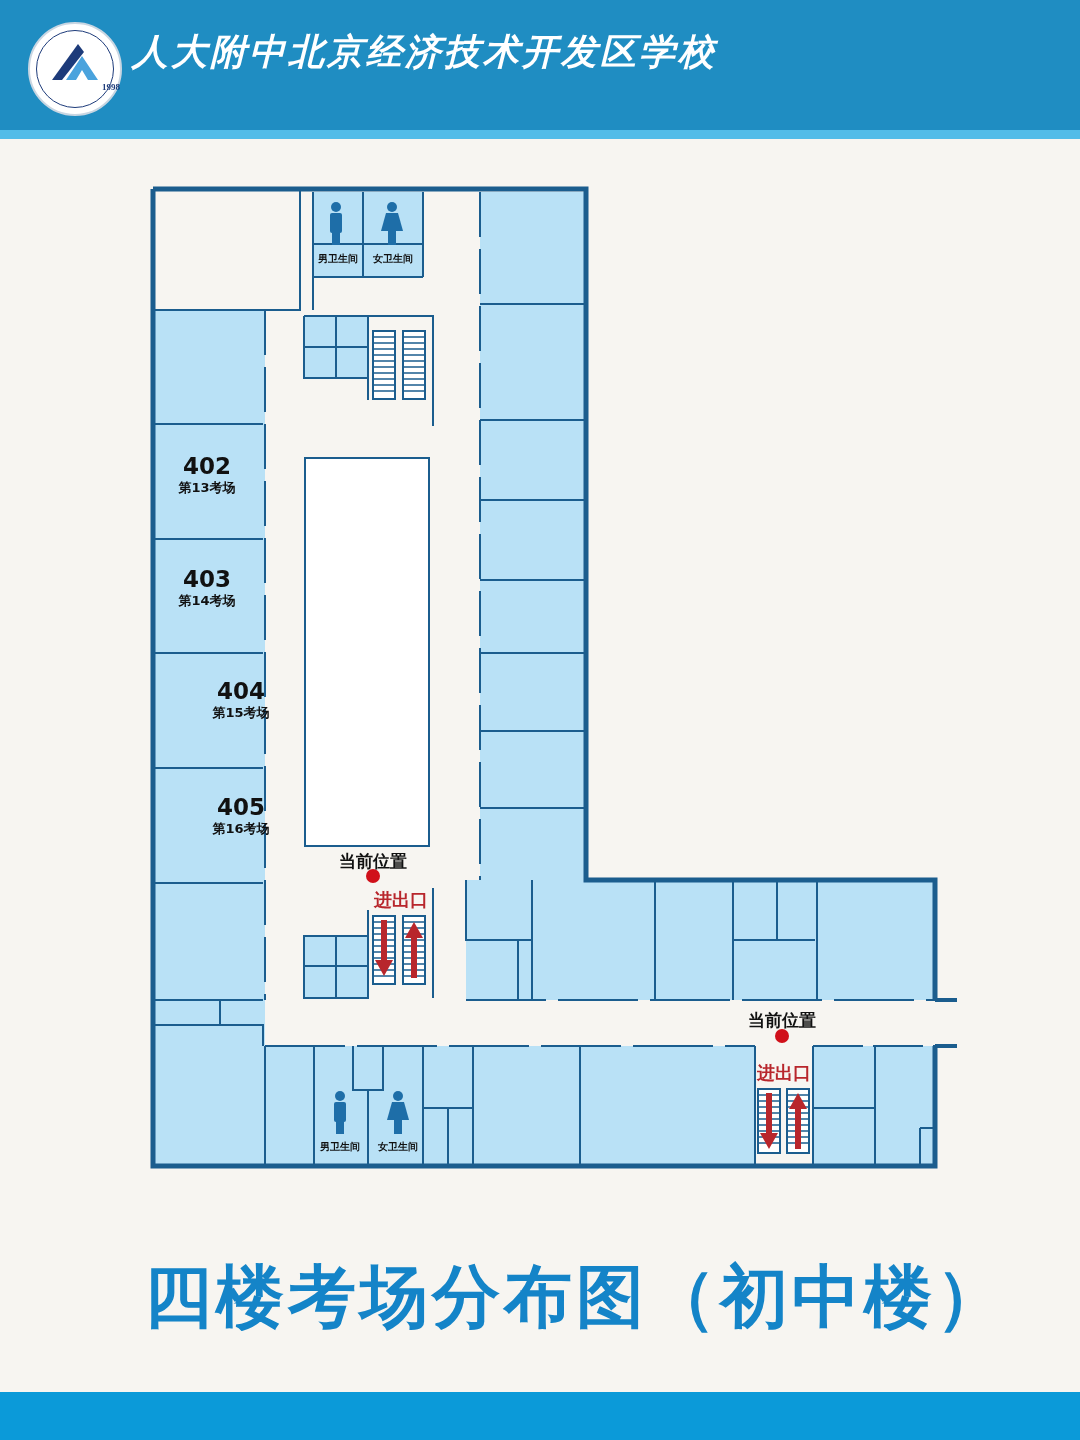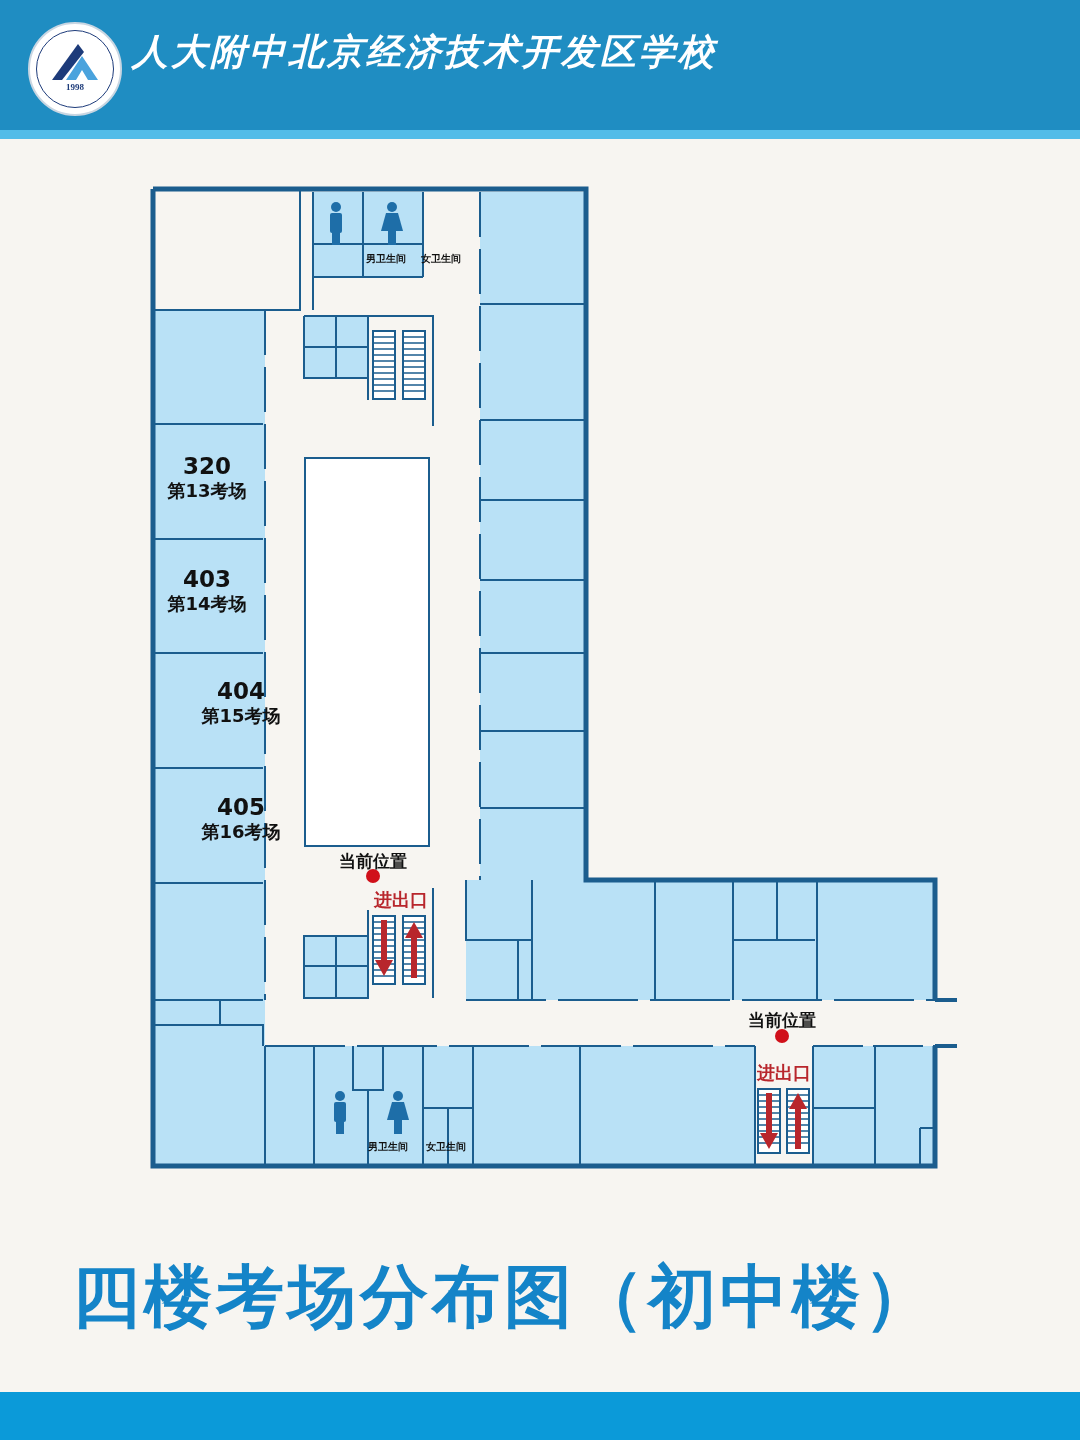--- a/index.html
+++ b/index.html
@@ -1,30 +1,30 @@
 <!DOCTYPE html>
 <html><head>
 <meta charset="utf-8">
 <style>
   html,body{margin:0;padding:0;}
   body{width:1080px;height:1440px;position:relative;background:#f7f5f1;overflow:hidden;font-family:"DejaVu Sans","Liberation Sans",sans-serif;}
   .header{position:absolute;left:0;top:0;width:1080px;height:130px;background:#1f8dc2;}
   .header-stripe{position:absolute;left:0;top:130px;width:1080px;height:9px;background:#52bce8;}
   .logo{position:absolute;left:28px;top:22px;width:94px;height:94px;border-radius:50%;background:#fff;border:2px solid #c9d6e2;box-sizing:border-box;}
   .logo-ring{position:absolute;left:6px;top:6px;width:78px;height:78px;border-radius:50%;border:1px solid #1d3b7a;box-sizing:border-box;}
-  .logo-year{position:absolute;left:0;width:90px;top:58px;text-align:center;font:bold 9px "Liberation Serif",serif;color:#1d3b7a;}
+  .logo-year{position:absolute;left:0;width:90px;top:58px;text-align:right;font:bold 9px "Liberation Serif",serif;color:#1d3b7a;}
   .school-name{position:absolute;left:132px;top:28px;font:bold 36px "DejaVu Serif",serif;color:#fff;letter-spacing:3px;font-style:italic;}
   .plan{position:absolute;left:0;top:0;width:1080px;height:1440px;}
   .label{position:absolute;text-align:center;color:#111;font-weight:bold;}
   .room-num{font-size:23px;}
-  .room-sub{font-size:18px;}
-  .wc-label{font-size:10px;padding-left:48px;}
+  .room-sub{font-size:13px;}
+  .wc-label{font-size:10px;}
   .pos-label{font-size:17px;}
   .exit-label{font-size:18px;color:#b8262c;}
-  .title{position:absolute;left:0;width:1008px;top:1252px;text-align:center;font:bold 68px "DejaVu Sans",sans-serif;color:#1484c8;letter-spacing:4px;}
+  .title{position:absolute;left:0;width:1008px;top:1252px;text-align:right;font:bold 68px "DejaVu Sans",sans-serif;color:#1484c8;letter-spacing:4px;}
   .footer{position:absolute;left:0;top:1392px;width:1080px;height:48px;background:#0b9ad9;}
 </style>
 </head>
 <body>
 
 <div class="header"></div>
 <div class="header-stripe"></div>
 <div class="logo">
   <div class="logo-ring"></div>
   <svg style="position:absolute;left:22px;top:18px" width="48" height="40">
@@ -133,21 +133,21 @@
       </g>
     <g>
         <circle cx="398" cy="1096" r="5"></circle>
         <path d="M392,1102 h12 l5,18 h-22z"></path>
         <rect x="394" y="1118" width="8" height="16"></rect>
       </g>
   </g>
 </svg>
 
 <div class="label" style="left:155px;top:453px;width:104px;">
-  <div class="room-num">320</div>
+  <div class="room-num">402</div>
   <div class="room-sub">第13考场</div>
 </div>
 <div class="label" style="left:155px;top:566px;width:104px;">
   <div class="room-num">403</div>
   <div class="room-sub">第14考场</div>
 </div>
 <div class="label" style="left:155px;top:678px;width:104px;margin-left:34px;">
   <div class="room-num">404</div>
   <div class="room-sub">第15考场</div>
 </div>

